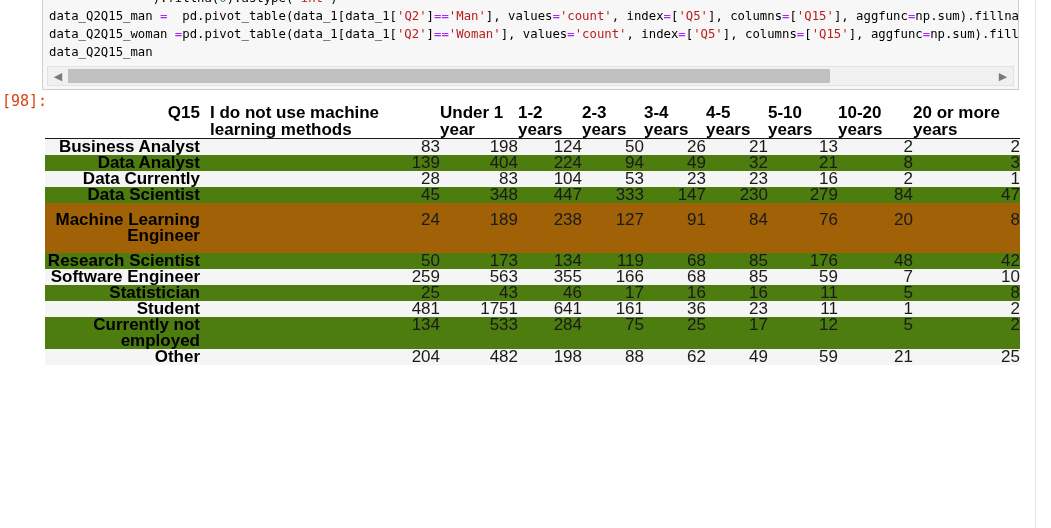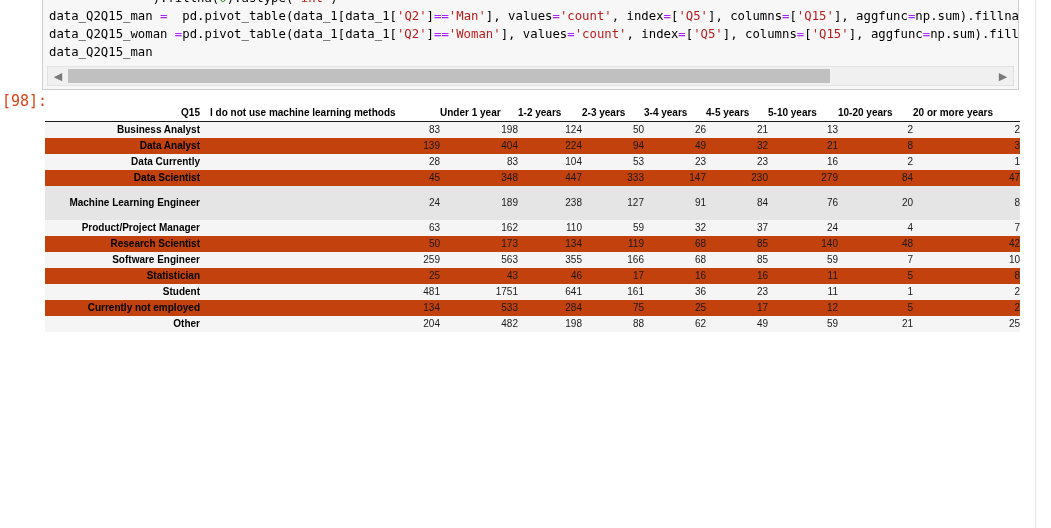--- a/index.html
+++ b/index.html
@@ -95,21 +95,21 @@
     position: absolute;
     left: 45px;
     top: 104px;
     width: 975px;
     overflow: hidden;
   }
   table.df {
     border-collapse: collapse;
     table-layout: fixed;
     width: 975px;
-    font-size: 10px;
+    font-size: 17px;
   }
   table.df th,
   table.df td {
     padding: 0;
     border: none;
     vertical-align: top;
   }
   .col-index { width: 165px; }
   .col-c0 { width: 230px; }
   .col-c1 { width: 78px; }
@@ -147,22 +147,22 @@
     padding: 7px 11px 7px 6px;
     line-height: 16px;
     color: #1a1a1a;
   }
   tbody td.row-label {
     font-weight: bold;
     padding-right: 10px;
     color: #000;
   }
   tbody tr.odd td  { background: #f5f5f5; }
-  tbody tr.even td { background: #c2410c; }
-  tbody tr.selected td { background: #e5e5e5; }
+  tbody tr.even td { background: #4d7c0f; }
+  tbody tr.selected td { background: #a16207; }
   tbody tr.tall td { padding-top: 9px; padding-bottom: 9px; }
 
   
   .page-gutter {
     position: absolute;
     right: 0;
     top: 0;
     width: 15px;
     height: 528px;
     background: #ffffff;
@@ -275,41 +275,29 @@
           <td>24</td>
           <td>189</td>
           <td>238</td>
           <td>127</td>
           <td>91</td>
           <td>84</td>
           <td>76</td>
           <td>20</td>
           <td>8</td>
         </tr>
-        <tr class="odd">
-          <td class="row-label">Product/Project Manager</td>
-          <td>63</td>
-          <td>162</td>
-          <td>110</td>
-          <td>59</td>
-          <td>32</td>
-          <td>37</td>
-          <td>24</td>
-          <td>4</td>
-          <td>7</td>
-        </tr>
         <tr class="even">
           <td class="row-label">Research Scientist</td>
           <td>50</td>
           <td>173</td>
           <td>134</td>
           <td>119</td>
           <td>68</td>
           <td>85</td>
-          <td>140</td>
+          <td>176</td>
           <td>48</td>
           <td>42</td>
         </tr>
         <tr class="odd">
           <td class="row-label">Software Engineer</td>
           <td>259</td>
           <td>563</td>
           <td>355</td>
           <td>166</td>
           <td>68</td>

